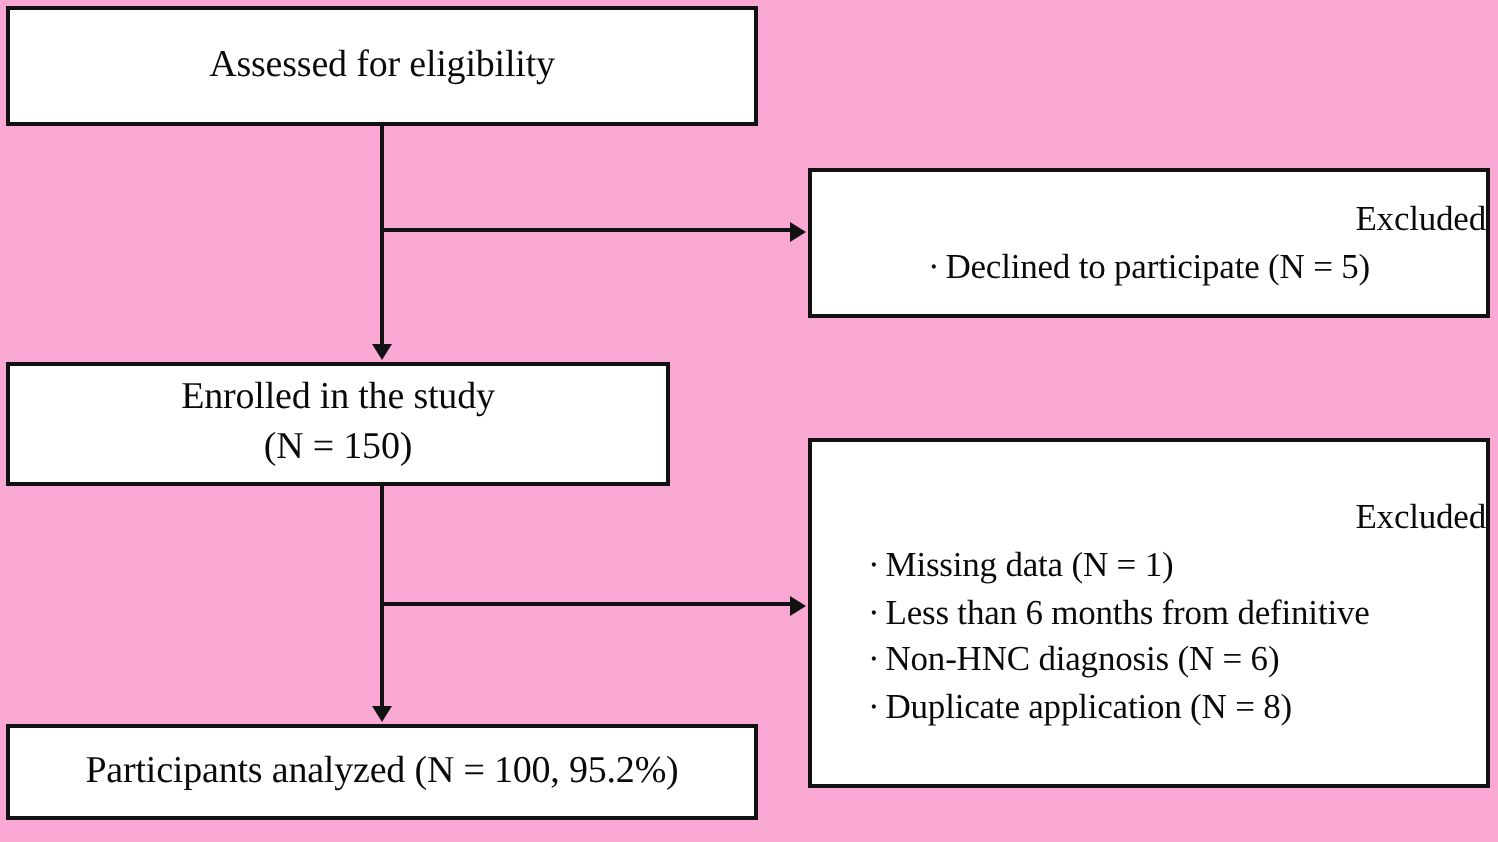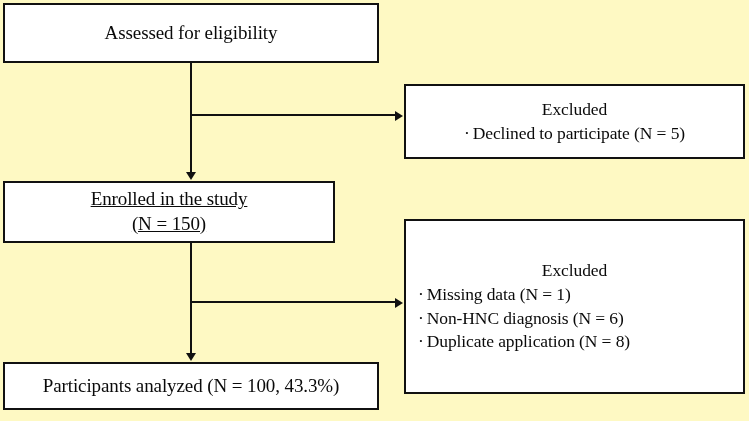--- a/index.html
+++ b/index.html
@@ -5,21 +5,21 @@
 <style>
   html, body {
     margin: 0;
     padding: 0;
     background: #ffffff;
   }
   #diagram {
     position: relative;
     width: 749px;
     height: 421px;
-    background: #fef9c3;
+    background: #f9a8d4;
     font-family: "Liberation Serif", "DejaVu Serif", serif;
     color: #0a0a0a;
     overflow: hidden;
   }
 
   
   .node {
     position: absolute;
     box-sizing: border-box;
     border: 2px solid #111111;
@@ -39,49 +39,48 @@
   
   #node-assessed {
     left: 3px;  top: 3px;
     width: 376px; height: 60px;
     font-size: 19px;
   }
   #node-enrolled {
     left: 3px;  top: 181px;
     width: 332px; height: 62px;
     font-size: 19px;
-    text-decoration: underline;
   }
   #node-analyzed {
     left: 3px;  top: 362px;
     width: 376px; height: 48px;
     font-size: 19px;
   }
 
   
   #node-excluded-1 {
     left: 404px; top: 84px;
     width: 341px; height: 75px;
     font-size: 17.5px;
   }
   #node-excluded-2 {
     left: 404px; top: 219px;
     width: 341px; height: 175px;
     font-size: 17.5px;
   }
 
   .excluded-heading {
-    text-align: center;
+    text-align: right;
     display: block;
     margin-bottom: 1px;
   }
   .excluded-list {
     list-style: none;
     margin: 0;
-    padding: 0 6px 0 12px;
+    padding: 0 6px 0 28px;
   }
   .excluded-list li {
     display: block;
     text-indent: 0;
     padding: 0;
     margin: 0 0 1px 0;
     line-height: 1.30;
   }
   #node-excluded-1 .excluded-list {
     text-align: center;
@@ -159,22 +158,23 @@
 
   <div class="node centered" id="node-enrolled">
     <span class="line">Enrolled in the study</span>
     <span class="line">(N = 150)</span>
   </div>
 
   <div class="node" id="node-excluded-2">
     <span class="excluded-heading">Excluded</span>
     <ul class="excluded-list">
       <li><span class="bullet">·</span><span>Missing data (N = 1)</span></li>
+      <li><span class="bullet">·</span><span>Less than 6 months from definitive</span></li>
       <li><span class="bullet">·</span><span>Non-HNC diagnosis (N = 6)</span></li>
       <li><span class="bullet">·</span><span>Duplicate application (N = 8)</span></li>
     </ul>
   </div>
 
   <div class="node centered" id="node-analyzed">
-    <span class="line">Participants analyzed (N = 100, 43.3%)</span>
+    <span class="line">Participants analyzed (N = 100, 95.2%)</span>
   </div>
 
 </div>
 
 </body></html>

